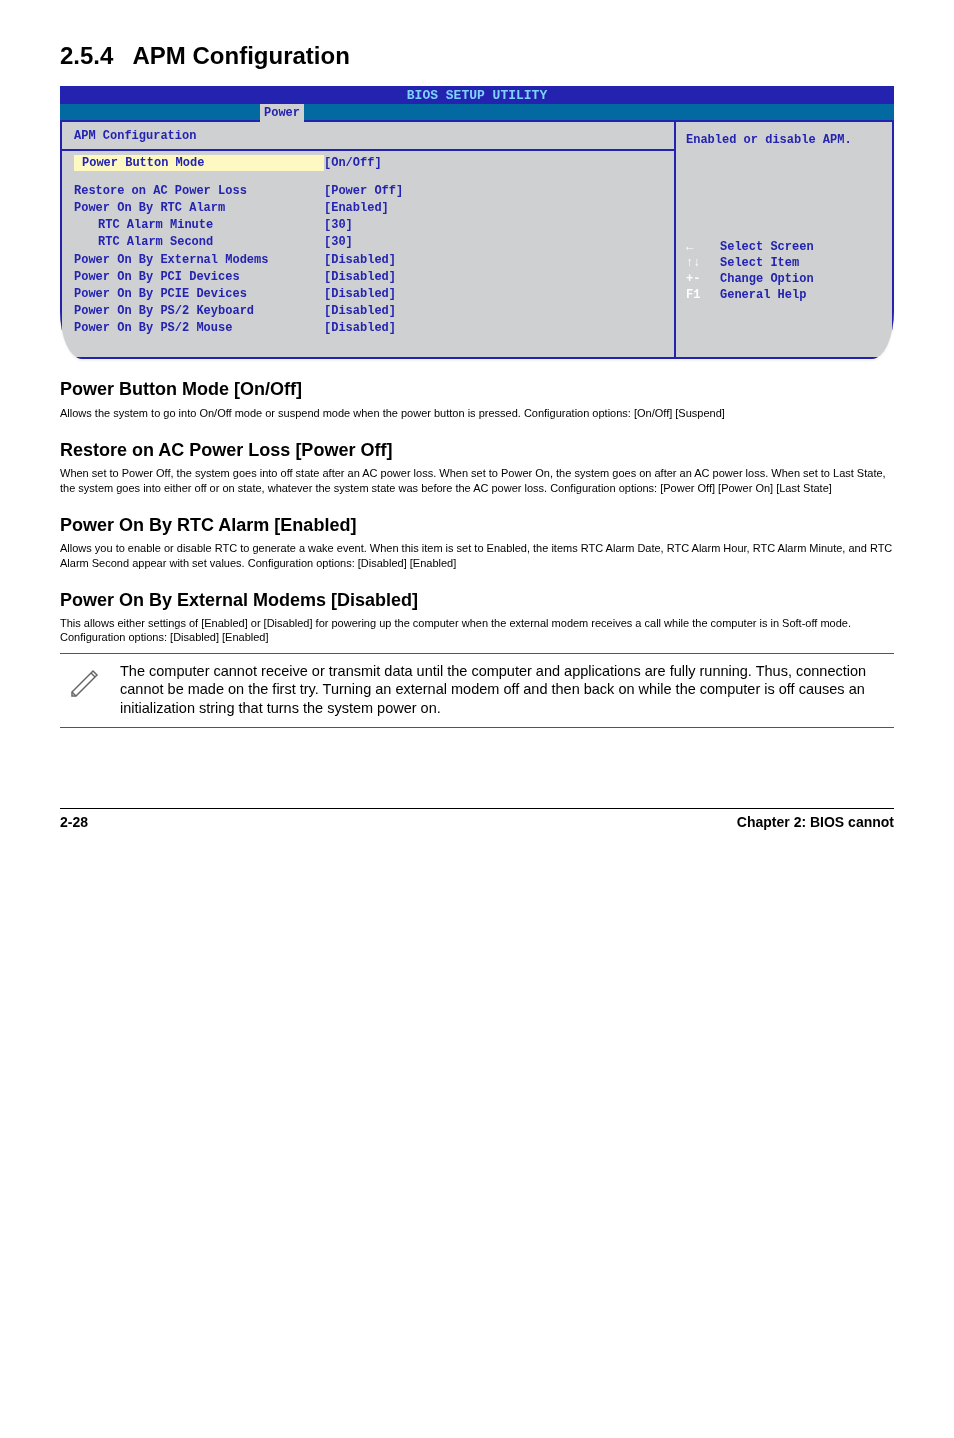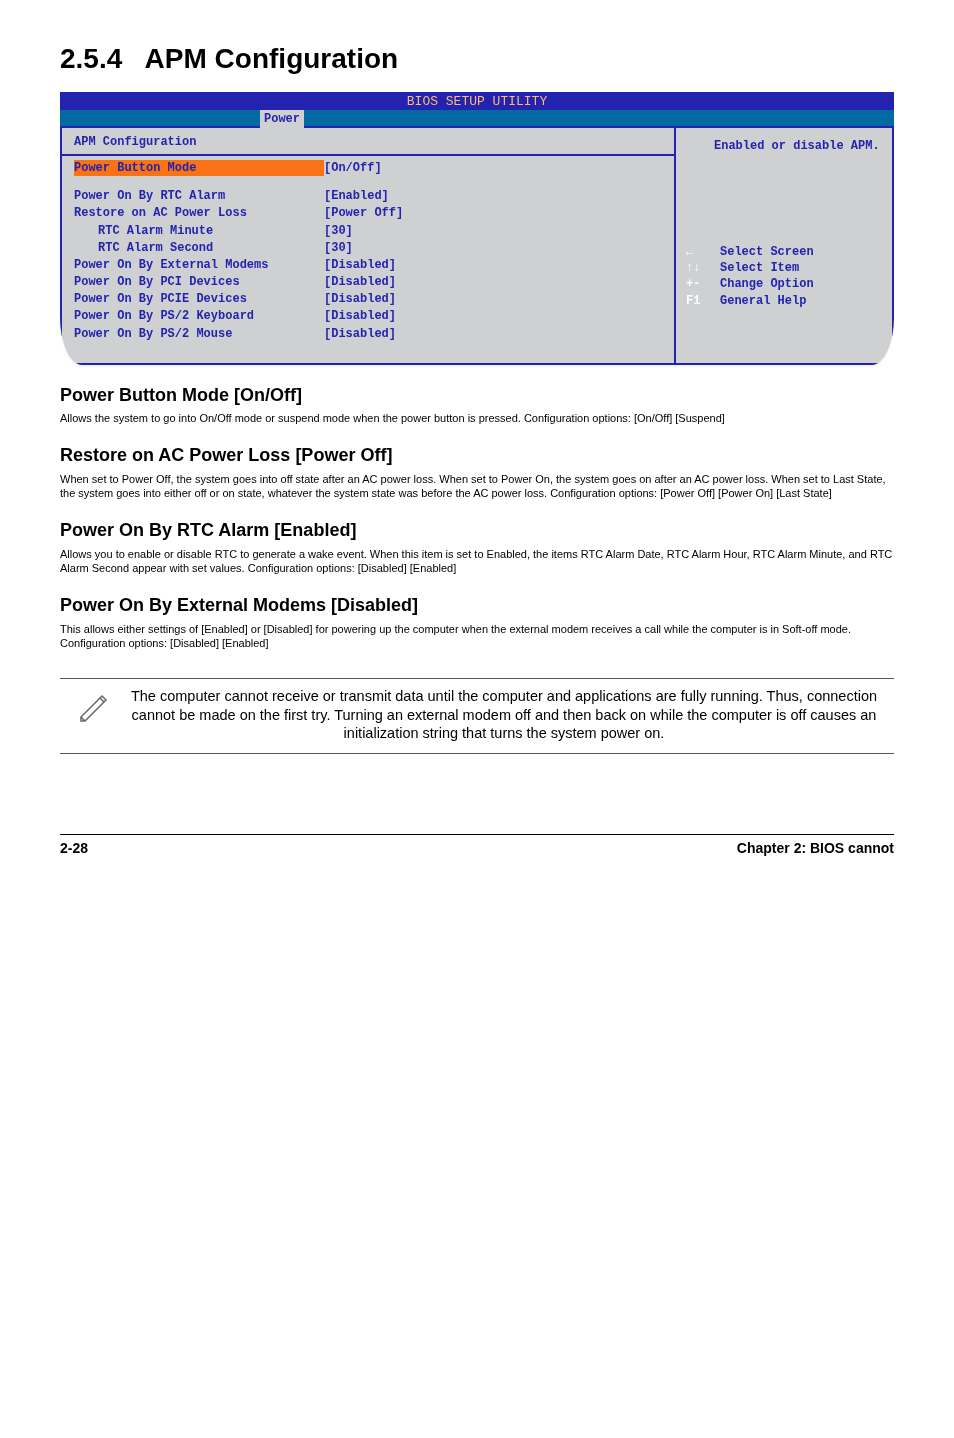--- a/index.html
+++ b/index.html
@@ -8,36 +8,36 @@
     font-family: Verdana, Geneva, sans-serif;
     color: #000;
     width: 954px;
     margin: 0 auto;
     padding: 40px 60px 30px 60px;
     font-size: 14px;
     line-height: 1.35;
   }
   .section-num {
     font-family: "Arial Black", Arial, sans-serif;
-    font-size: 28px;
+    font-size: 24px;
     font-weight: 900;
     margin-bottom: 14px;
   }
   .bios-wrap {
     margin: 0 0 18px 0;
     border-radius: 0 0 22px 22px / 0 0 48px 48px;
     overflow: hidden;
     box-shadow: 0 2px 2px rgba(0,0,0,0.05);
   }
   .bios-title-row {
     background: #2323b0;
-    color: #fdba74;
+    color: #7dd3fc;
     font-family: "Courier New", monospace;
     font-size: 13px;
-    font-weight: normal;
+    font-weight: bold;
     text-align: center;
     padding: 1px 0 0 0;
     position: relative;
     height: 18px;
   }
   .bios-tabs {
     background: #0369a1;
     height: 16px;
     position: relative;
   }
@@ -71,46 +71,45 @@
     border: 2px solid #2323b0;
     padding: 6px 10px 20px 10px;
     font-family: "Courier New", monospace;
     font-size: 12px;
     font-weight: bold;
     color: #2323b0;
   }
   .bios-sel-row { display:flex; margin: 1px 0; }
   .bios-sel-label { width: 250px; }
   .bios-sel-val { flex:1; }
-  .bios-selected .bios-sel-label { background:#f97316; color:#2323b0; }
+  .bios-selected .bios-sel-label { background:#fef9c3; color:#2323b0;padding-left:8px; }
   .bios-divider { border-top: 2px solid #2323b0; margin: 4px -12px; }
   .indent1 { padding-left: 24px; }
-  .bios-help-body { margin-top: 4px; margin-left: 28px; }
+  .bios-help-body { margin-top: 4px; }
   .bios-keys { margin-top: 90px; }
   .bios-key-row { display:flex; }
   .bios-key-col1 { width: 34px; }
   .bios-key-right { color:#fff; }
   h3.subhead {
     font-family: "Arial Black", Arial, sans-serif;
     font-size: 18px;
     font-weight: 900;
     margin: 18px 0 4px 0;
   }
   p.bodytext {
     font-size: 11px;
     line-height: 1.3;
     margin-bottom: 2px;
   }
   .note-box {
     display:flex;
     border-top: 1px solid #555;
     border-bottom: 1px solid #555;
-    margin-top: 28px;
+    margin-top: 8px;
     padding: 8px 6px 10px 6px;
-    text-align: center;
   }
   .note-icon { width: 54px; flex:none; padding-top:4px;}
   .note-text { flex:1; font-size: 14.5px; line-height:1.28;}
   .footer {
     display:flex;
     justify-content: space-between;
     border-top: 1px solid #000;
     margin-top: 80px;
     padding-top: 4px;
     font-family: "Arial Black", Arial, sans-serif;
@@ -137,26 +136,26 @@
       <div style="margin:2px 0 4px 0;">APM Configuration</div>
       <div class="bios-divider"></div>
 
       <div class="bios-sel-row bios-selected">
         <span class="bios-sel-label">Power Button Mode</span>
         <span class="bios-sel-val">[On/Off]</span>
       </div>
       <div style="height:10px"></div>
 
       <div class="bios-sel-row">
+        <span class="bios-sel-label">Restore on AC Power Loss</span>
+        <span class="bios-sel-val">[Power Off]</span>
+      </div>
+      <div class="bios-sel-row">
         <span class="bios-sel-label">Power On By RTC Alarm</span>
         <span class="bios-sel-val">[Enabled]</span>
-      </div>
-      <div class="bios-sel-row">
-        <span class="bios-sel-label">Restore on AC Power Loss</span>
-        <span class="bios-sel-val">[Power Off]</span>
       </div>
       <div class="bios-sel-row">
         <span class="bios-sel-label indent1">RTC Alarm Minute</span>
         <span class="bios-sel-val">[30]</span>
       </div>
       <div class="bios-sel-row">
         <span class="bios-sel-label indent1">RTC Alarm Second</span>
         <span class="bios-sel-val">[30]</span>
       </div>
       <div class="bios-sel-row">

